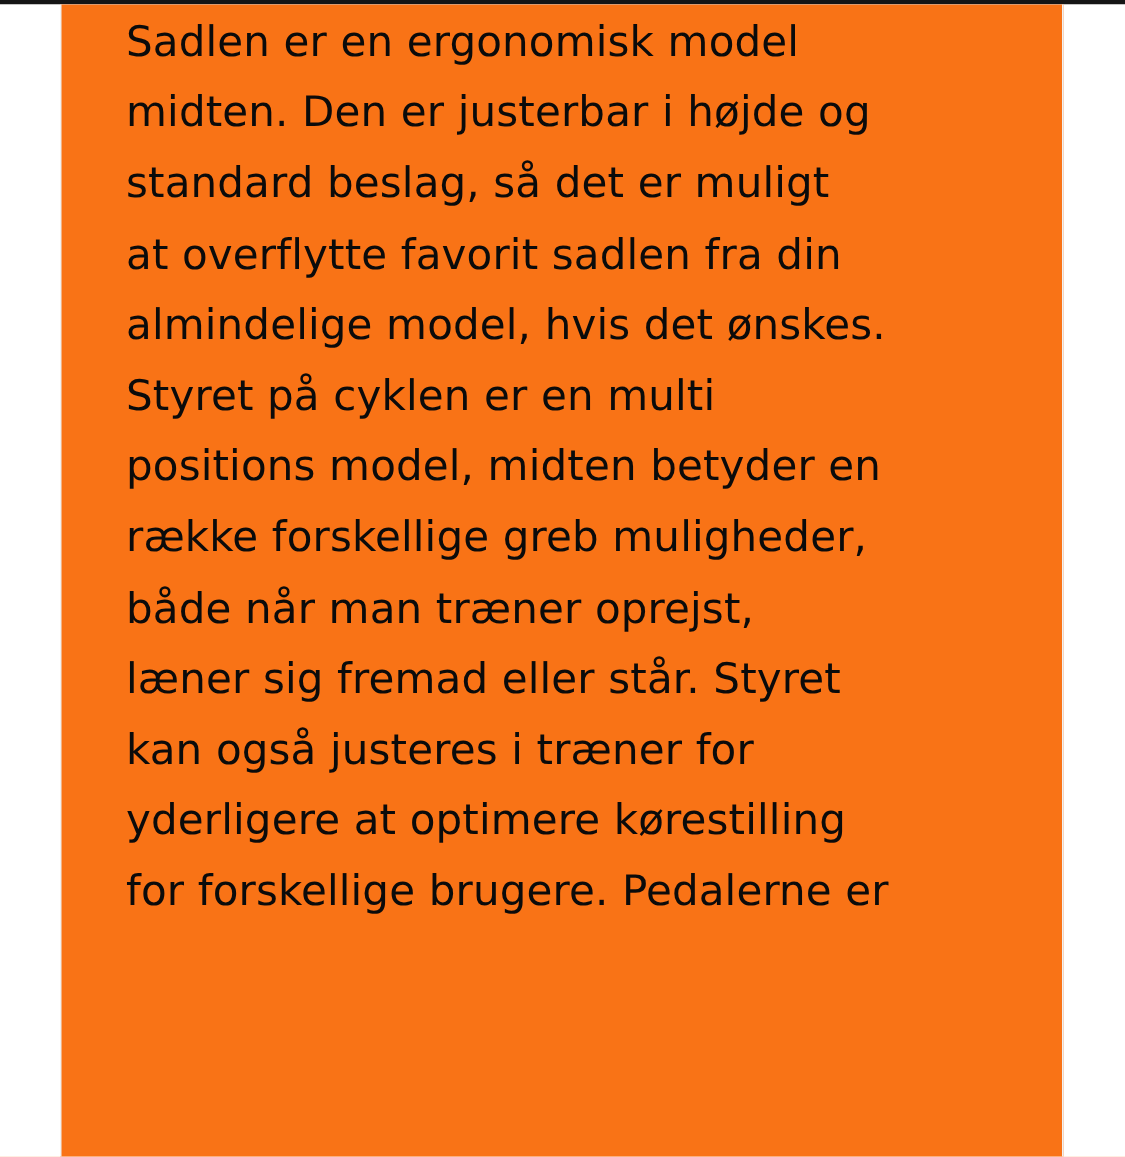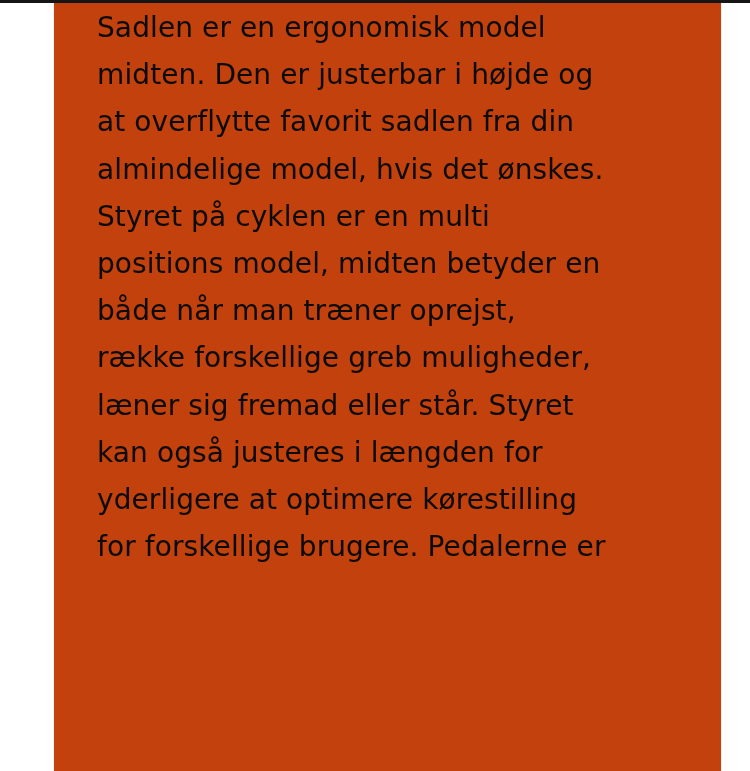--- a/index.html
+++ b/index.html
@@ -25,22 +25,21 @@
       background: #ffffff;
     }
     .content-panel {
       position: absolute;
       left: 40px;
       top: 3px;
       width: 667px;
       height: 768px;
       border-left: 1px solid #f1f1f1;
       border-right: 1px solid #f1f1f1;
-      background: #c2410c;
-      margin-left: 13px;
+      background: #f97316;
     }
     .description {
       position: absolute;
       left: 43px;
       top: 1px;
       width: 600px;
       margin: 0;
       font-family: "DejaVu Sans", sans-serif;
       font-size: 28px;
       line-height: 47.2px;
@@ -55,24 +54,25 @@
 </head>
 <body>
 
 <div class="top-bar"></div>
 <div class="page"></div>
 
 <div class="content-panel">
   <p class="description">
     <span class="line">Sadlen er en ergonomisk model</span>
     <span class="line">midten. Den er justerbar i højde og</span>
+    <span class="line">standard beslag, så det er muligt</span>
     <span class="line">at overflytte favorit sadlen fra din</span>
     <span class="line">almindelige model, hvis det ønskes.</span>
     <span class="line">Styret på cyklen er en multi</span>
     <span class="line">positions model, midten betyder en</span>
+    <span class="line">række forskellige greb muligheder,</span>
     <span class="line">både når man træner oprejst,</span>
-    <span class="line">række forskellige greb muligheder,</span>
     <span class="line">læner sig fremad eller står. Styret</span>
-    <span class="line">kan også justeres i længden for</span>
+    <span class="line">kan også justeres i træner for</span>
     <span class="line">yderligere at optimere kørestilling</span>
     <span class="line">for forskellige brugere. Pedalerne er</span>
   </p>
 </div>
 
 </body></html>

